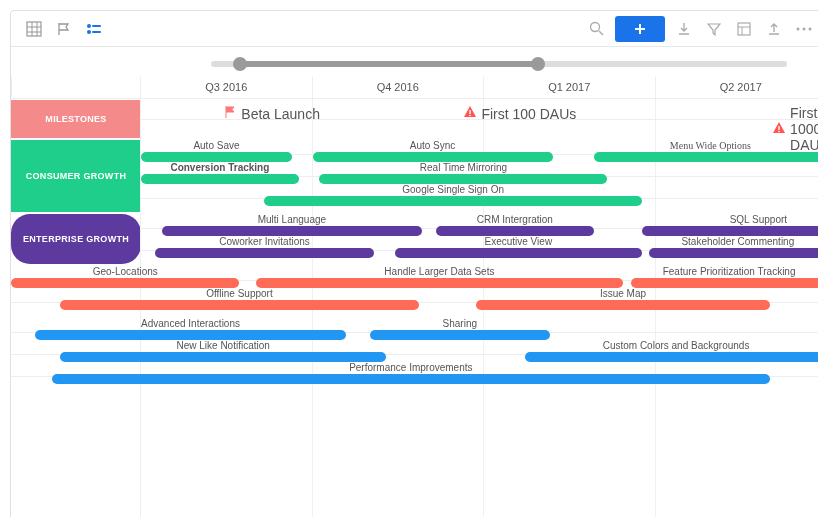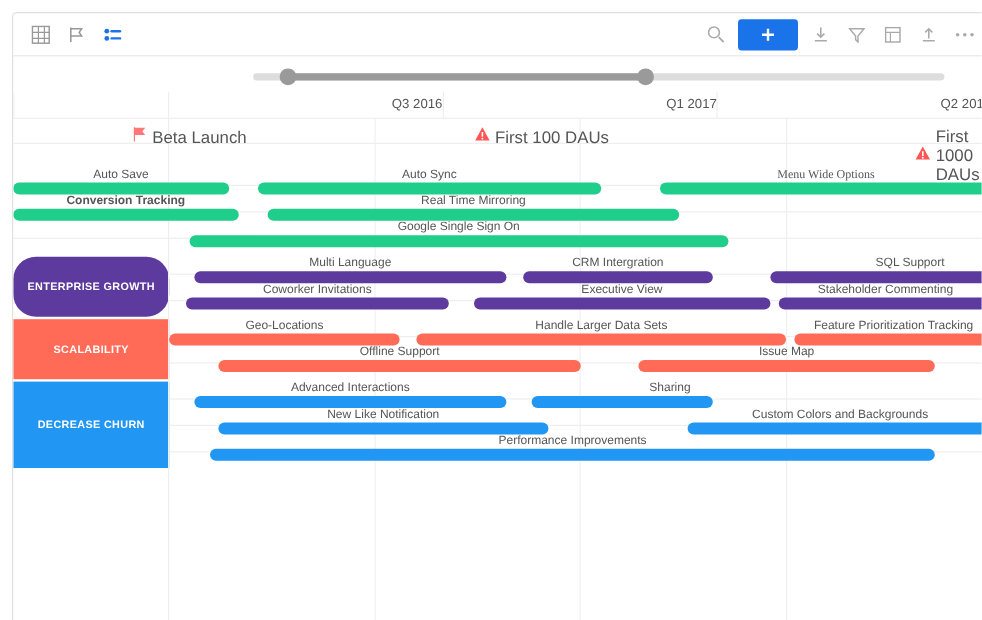--- a/index.html
+++ b/index.html
@@ -14,21 +14,21 @@
 .toolbar-right { display: flex; gap: 0; align-items: center; }
 .add-btn { width: 50px; height: 26px; background: #1a73e8; border-radius: 3px; display: flex; align-items: center; justify-content: center; color: #fff; cursor: pointer; margin: 0 4px; }
 .tb-right-btn { width: 30px; height: 26px; display: flex; align-items: center; justify-content: center; cursor: pointer; color: #aaa; }
 .content { flex: 1; display: flex; flex-direction: column; position: relative; overflow: hidden; }
 .slider-row { height: 30px; position: relative; padding: 0 140px; }
 .slider-track { position: absolute; left: 200px; right: 40px; top: 14px; height: 6px; background: #ddd; border-radius: 3px; }
 .slider-fill { position: absolute; left: 226px; top: 14px; height: 6px; background: #9a9a9a; border-radius: 3px; width: 300px; }
 .slider-handle { position: absolute; top: 10px; width: 14px; height: 14px; border-radius: 50%; background: #9a9a9a; cursor: pointer; }
 .timeline-header { height: 22px; display: flex; border-bottom: 1px solid #eee; }
 .th-spacer { width: 130px; border-right: 1px solid #eee; border-left: 1px solid #eee; }
-.th-col { flex: 1; text-align: right; font-size: 11px; color: #555; padding-top: 4px; border-right: 1px solid #eee; }
+.th-col { flex: 1; text-align: center; font-size: 11px; color: #555; padding-top: 4px; border-right: 1px solid #eee; }
 .rows { flex: 1; position: relative; }
 .grid-lines { position: absolute; inset: 0; display: flex; pointer-events: none; }
 .grid-spacer { width: 130px; border-right: 1px solid #eee; }
 .grid-col { flex: 1; border-right: 1px solid #f0f0f0; }
 .swimlane { display: flex; }
 .lane-label { width: 130px; display: flex; align-items: center; justify-content: center; color: #fff; font-size: 9px; font-weight: 600; letter-spacing: 0.3px; text-align: center; margin: 1px 0; }
 .lane-body { flex: 1; position: relative; padding: 4px 0; }
 .milestone-line { position: absolute; left: 0; right: 0; height: 1px; background: #eee; top: 50%; }
 .milestone-item { position: absolute; top: 6px; display: flex; align-items: center; gap: 4px; font-size: 14px; color: #555; }
 .ms-icon { color: #f77; }
@@ -116,33 +116,35 @@
     <div class="slider-row">
       <div class="slider-track"></div>
       <div class="slider-fill"></div>
       <div class="slider-handle" style="left:222px"></div>
       <div class="slider-handle" style="left:520px"></div>
     </div>
 
     <div class="timeline-header">
       <div class="th-spacer"></div>
       <div class="th-col">Q3 2016</div>
+      <div class="th-col">Q4 2016</div>
       <div class="th-col">Q1 2017</div>
       <div class="th-col">Q2 2017</div>
     </div>
 
     <div class="rows" id="rows">
       <div class="grid-lines">
         <div class="grid-spacer"></div>
         <div class="grid-col"></div>
           <div class="grid-col"></div>
           <div class="grid-col"></div>
           <div class="grid-col"></div>
       </div>
     <div class="swimlane" style="height: 40px;">
+          <div class="lane-label" style="background: rgb(245, 138, 138);">MILESTONES</div>
           <div class="lane-body">
             <div class="milestone-line"></div>
             <div class="milestone-item" style="left: 12%;">
               <span class="ms-icon"><svg width="14" height="14" viewBox="0 0 14 14">
                   <path d="M3 1 L3 13 M3 2 L11 2 L9 4.5 L11 7 L3 7" fill="#f77" stroke="#f77" stroke-width="1"></path>
                 </svg></span>
               <span>Beta Launch</span>
             </div>
             <div class="milestone-item" style="left: 47%;">
               <span class="ms-icon"><svg width="14" height="14" viewBox="0 0 14 14">
@@ -156,20 +158,21 @@
               <span class="ms-icon"><svg width="14" height="14" viewBox="0 0 14 14">
                   <path d="M7 1 L13 12 L1 12 Z" fill="#f55"></path>
                   <line x1="7" y1="5" x2="7" y2="9" stroke="white" stroke-width="1.3"></line>
                   <circle cx="7" cy="10.5" r="0.8" fill="white"></circle>
                 </svg></span>
               <span>First 1000 DAUs</span>
             </div>
           </div>
         </div>
         <div class="swimlane">
+          <div class="lane-label" style="background: rgb(31, 206, 138);">CONSUMER GROWTH</div>
           <div class="lane-body">
             <div class="bar-row">
               <div class="bar-line"></div>
               <div class="bar-label" style="left: 11%; transform: translateX(-50%);">Auto Save</div>
               <div class="bar" style="left: 0%; width: 22%; background: rgb(31, 206, 138);"></div>
               <div class="bar-label" style="left: 42.5%; transform: translateX(-50%);">Auto Sync</div>
               <div class="bar" style="left: 25%; width: 35%; background: rgb(31, 206, 138);"></div>
               <div class="bar-label" style="left: 83%; transform: translateX(-50%); font-family: Liberation Serif, serif;">Menu Wide Options</div>
               <div class="bar" style="left: 66%; width: 34%; background: rgb(31, 206, 138);"></div>
             </div>
@@ -204,48 +207,46 @@
               <div class="bar-label" style="left: 18%; transform: translateX(-50%);">Coworker Invitations</div>
               <div class="bar" style="left: 2%; width: 32%; background: rgb(93, 59, 158);"></div>
               <div class="bar-label" style="left: 55%; transform: translateX(-50%);">Executive View</div>
               <div class="bar" style="left: 37%; width: 36%; background: rgb(93, 59, 158);"></div>
               <div class="bar-label" style="left: 87%; transform: translateX(-50%);">Stakeholder Commenting</div>
               <div class="bar" style="left: 74%; width: 26%; background: rgb(93, 59, 158);"></div>
             </div>
           </div>
         </div>
         <div class="swimlane">
-          <div class="lane-label" style="background: rgb(255, 107, 87);">SCALABILITY</div>
           <div class="lane-body">
             <div class="bar-row">
               <div class="bar-line"></div>
               <div class="bar-label" style="left: 14%; transform: translateX(-50%);">Geo-Locations</div>
               <div class="bar" style="left: 0%; width: 28%; background: rgb(255, 107, 87);"></div>
               <div class="bar-label" style="left: 52.5%; transform: translateX(-50%);">Handle Larger Data Sets</div>
               <div class="bar" style="left: 30%; width: 45%; background: rgb(255, 107, 87);"></div>
               <div class="bar-label" style="left: 88%; transform: translateX(-50%);">Feature Prioritization Tracking</div>
               <div class="bar" style="left: 76%; width: 24%; background: rgb(255, 107, 87);"></div>
             </div>
             <div class="bar-row">
               <div class="bar-line"></div>
               <div class="bar-label" style="left: 28%; transform: translateX(-50%);">Offline Support</div>
               <div class="bar" style="left: 6%; width: 44%; background: rgb(255, 107, 87);"></div>
               <div class="bar-label" style="left: 75%; transform: translateX(-50%);">Issue Map</div>
               <div class="bar" style="left: 57%; width: 36%; background: rgb(255, 107, 87);"></div>
             </div>
           </div>
         </div>
         <div class="swimlane">
-          <div class="lane-label" style="background: rgb(33, 150, 243);">DECREASE CHURN</div>
           <div class="lane-body">
             <div class="bar-row">
               <div class="bar-line"></div>
               <div class="bar-label" style="left: 22%; transform: translateX(-50%);">Advanced Interactions</div>
               <div class="bar" style="left: 3%; width: 38%; background: rgb(33, 150, 243);"></div>
-              <div class="bar-label" style="left: 55%; transform: translateX(-50%); margin-left: 40px;">Sharing</div>
+              <div class="bar-label" style="left: 55%; transform: translateX(-50%);">Sharing</div>
               <div class="bar" style="left: 44%; width: 22%; background: rgb(33, 150, 243);"></div>
             </div>
             <div class="bar-row">
               <div class="bar-line"></div>
               <div class="bar-label" style="left: 26%; transform: translateX(-50%);">New Like Notification</div>
               <div class="bar" style="left: 6%; width: 40%; background: rgb(33, 150, 243);"></div>
               <div class="bar-label" style="left: 81.5%; transform: translateX(-50%);">Custom Colors and Backgrounds</div>
               <div class="bar" style="left: 63%; width: 37%; background: rgb(33, 150, 243);"></div>
             </div>
             <div class="bar-row">

